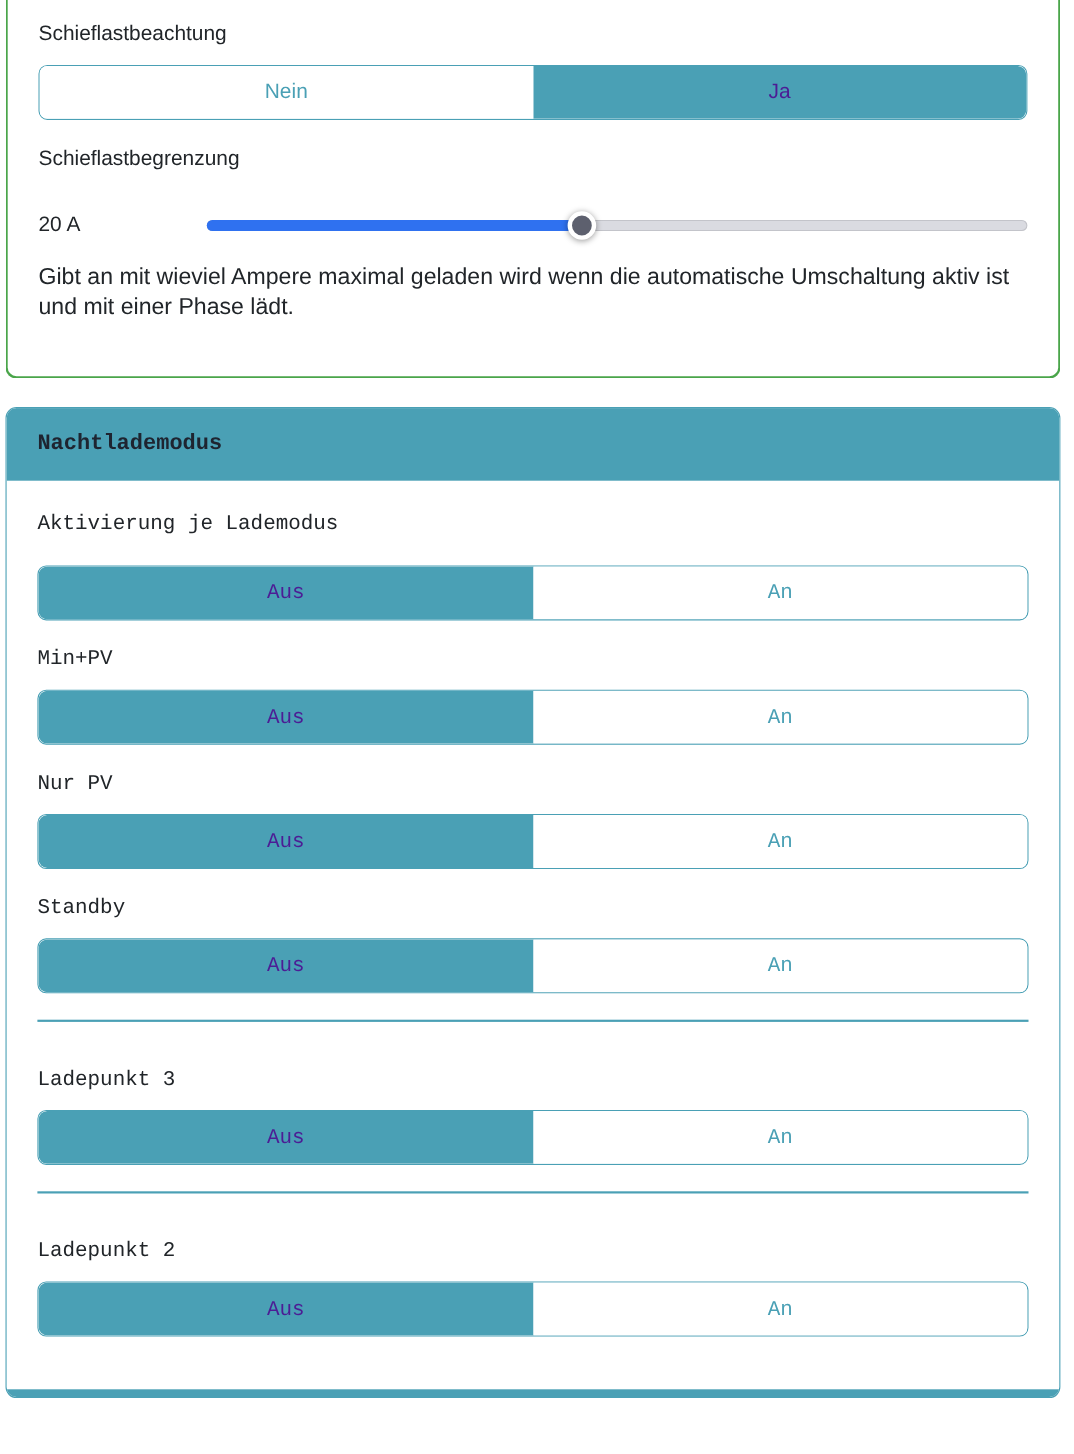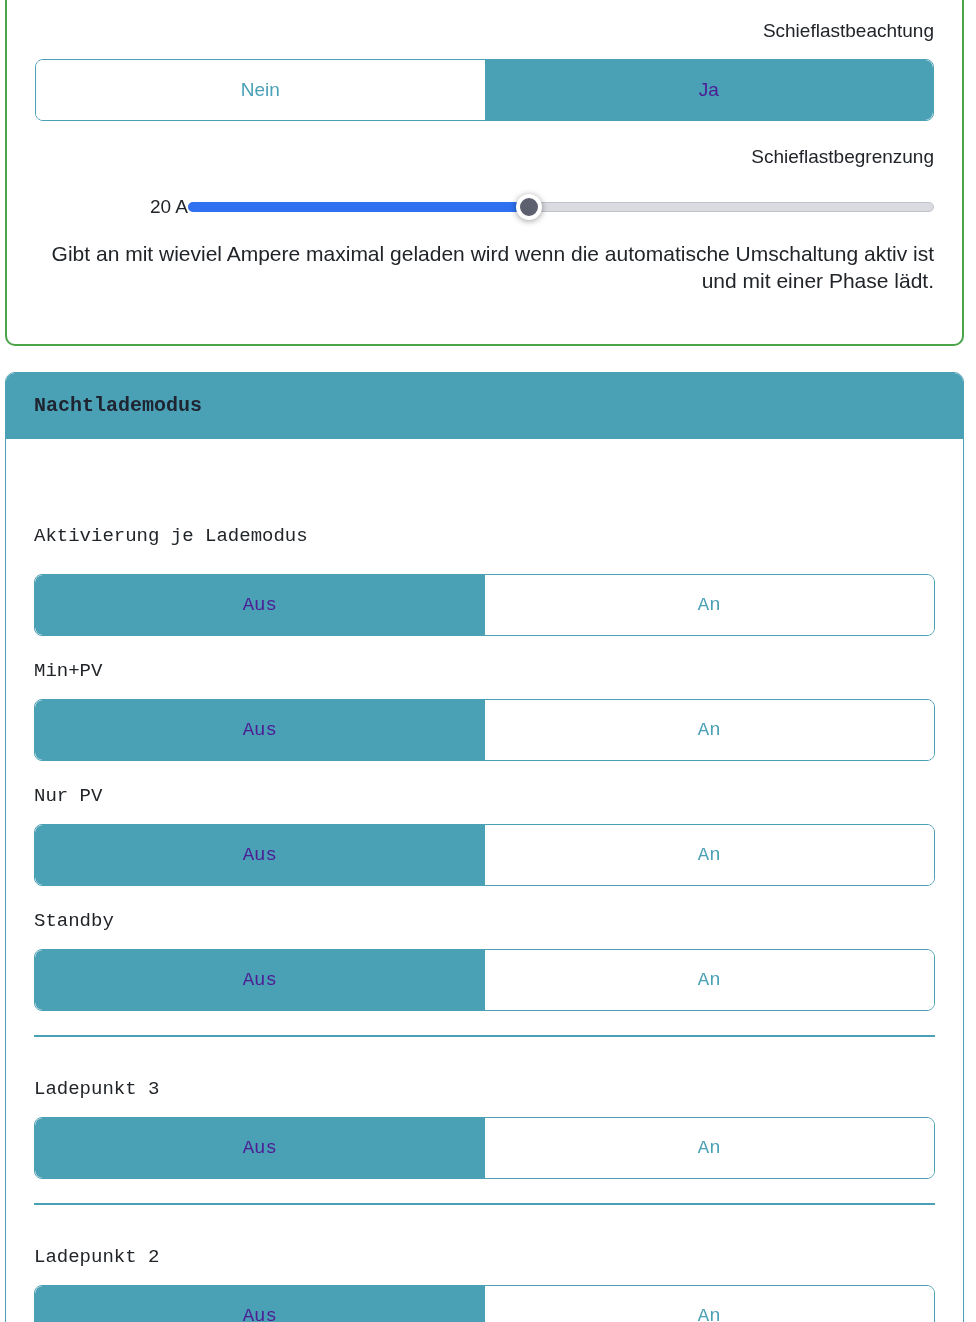--- a/index.html
+++ b/index.html
@@ -16,47 +16,46 @@
     overflow:hidden;
   }
   .card{margin-left:5px;width:959px;background:#fff;}
 
   
   .card-green{
     border:2px solid var(--green);
     border-top:none;
     border-radius:0 0 10px 10px;
     padding:20px 28px 50px 28px;
-    text-align:right;
   }
   .field-label{
     font-size:19px;line-height:22px;margin:0 0 17px 0;
   }
   .mt-label{margin-top:25px;}
 
   
   .toggle-group{
-    display:flex;width:100%;height:62px;
+    display:flex;width:100%;height:50px;
     border:1px solid var(--teal);border-radius:8px;
     overflow:hidden;background:#fff;
   }
   .toggle-seg{
     flex:1;display:flex;align-items:center;justify-content:center;
     font-size:19px;cursor:pointer;user-select:none;
     background:#fff;color:var(--teal);
   }
   .toggle-seg.active{
     background:var(--teal);color:#4c1d95;
   }
   .toggle-seg.active.left{border-radius:8px 0 0 8px;}
   .toggle-seg.active.right{border-radius:0 8px 8px 0;}
 
   
   .slider-row{
-    display:flex;align-items:center;margin-top:22px;height:34px;
+    display:flex;align-items:center;margin-top:32px;height:34px;
   }
   .slider-value{
     width:153px;font-size:19px;flex:0 0 153px;
   }
   .slider{
     position:relative;flex:1;height:34px;
   }
   .slider-track{
     position:absolute;left:0;right:0;top:50%;transform:translateY(-50%);
     height:10px;border-radius:6px;background:#dadbe1;
@@ -86,22 +85,21 @@
     font-family:Liberation Mono, monospace;
   }
   .card-teal-header{
     background:var(--teal);
     padding:21px 28px;
   }
   .card-teal-header .title{
     font-size:20px;font-weight:bold;color:#1e2430;line-height:24px;
   }
   .card-teal-body{
-    padding:38px 28px 48px 28px;
-    margin-top:48px;
+    padding:28px 28px 48px 28px;
   }
   .section-label{
     font-size:19px;line-height:22px;margin:0 0 27px 0;
   }
   .toggle-field{margin-bottom:24px;}
   .toggle-field:last-child{margin-bottom:0;}
   .divider{
     border:none;border-top:2px solid var(--teal);
     margin:22px 0 41px 0;
   }

